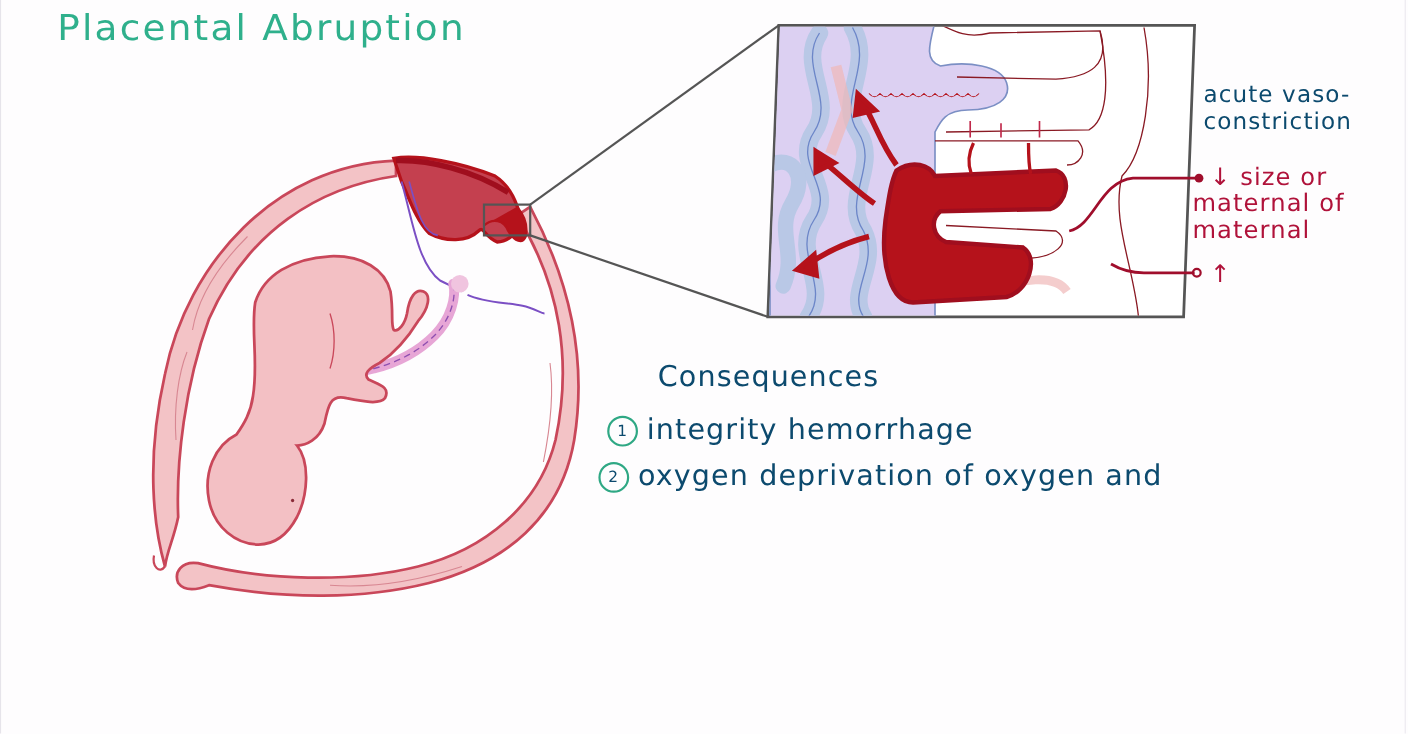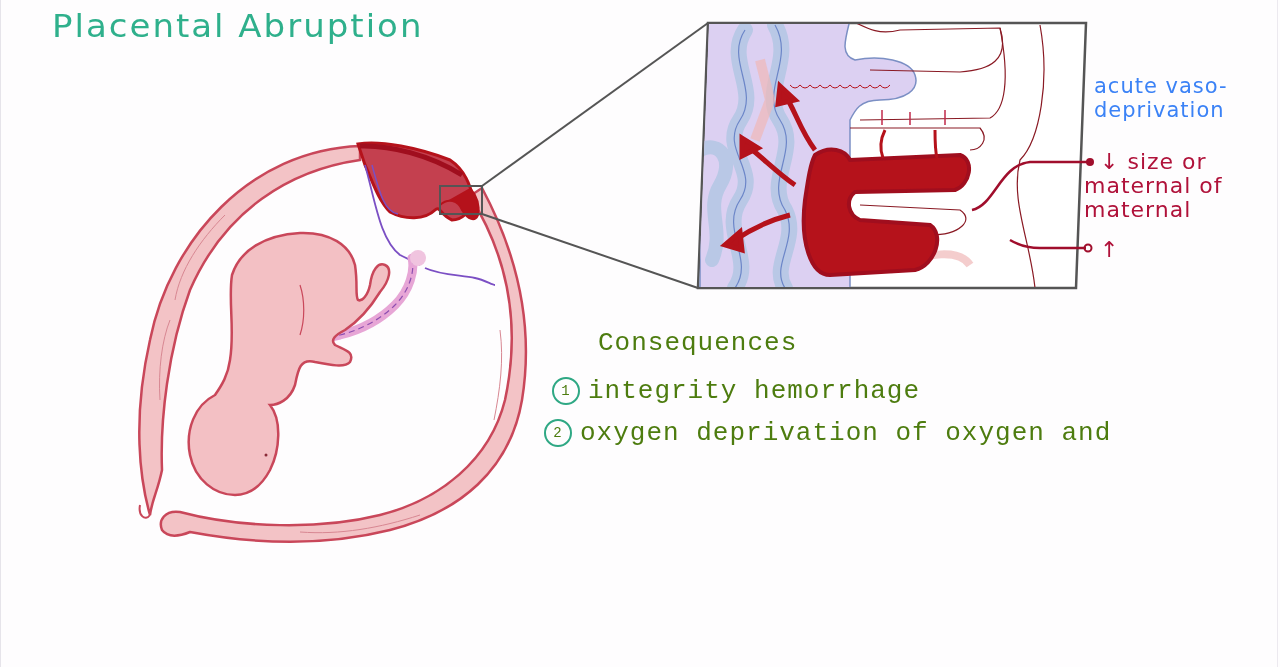--- a/index.html
+++ b/index.html
@@ -21,25 +21,24 @@
       left: 52px; top: 6px;
       font-size: 34px; color: #2fb08c;
       font-weight: normal;
       letter-spacing: 2px;
       transform: scaleY(0.95);
     }
     .label-red {
       color: #b0123a; font-size: 22px; line-height: 24px;
     }
     .label-magenta {
-      color: #3b82f6; font-size: 21px; line-height: 24px;
+      color: #0c4a6e; font-size: 21px; line-height: 24px;
     }
     .green {
-      color: #4d7c0f;
-      font-family: Liberation Mono, monospace;
+      color: #0c4a6e;
     }
     .conseq-title { left: 598px; top: 328px; font-size: 26px; }
     .conseq-item { font-size: 26px; line-height: 30px; }
     .num-circle {
       display: inline-block; width: 24px; height: 24px; border: 2px solid #2fa884;
       border-radius: 50%; font-size: 14px; text-align: center; line-height: 24px;
       margin-right: 8px; vertical-align: 3px;
     }
     svg.art { position: absolute; left: 0; top: 0; }
   </style>
@@ -136,21 +135,21 @@
   </g>
 
   <path d="M972,210 C995,205 1000,165 1030,162 L1088,162" fill="none" stroke="#a00e2c" stroke-width="2.5"></path>
   <circle cx="1090" cy="162" r="4" fill="#a00e2c"></circle>
   <path d="M1010,240 C1020,246 1030,248 1040,248 L1086,248" fill="none" stroke="#a00e2c" stroke-width="2.5"></path>
   <circle cx="1088" cy="248" r="3.5" fill="none" stroke="#a00e2c" stroke-width="2"></circle>
 </svg>
 
 <div class="hand label-magenta" style="left:1094px; top:74px;">
   <div>acute vaso-</div>
-  <div>deprivation</div>
+  <div>constriction</div>
 </div>
 
 <div class="hand label-red" style="left:1084px; top:150px;">
   <div style="padding-left:16px;">↓ size or</div>
   <div>maternal of</div>
   <div>maternal</div>
 </div>
 
 <div class="hand label-red" style="left:1084px; top:238px;">
   <div style="padding-left:16px;">↑</div>

